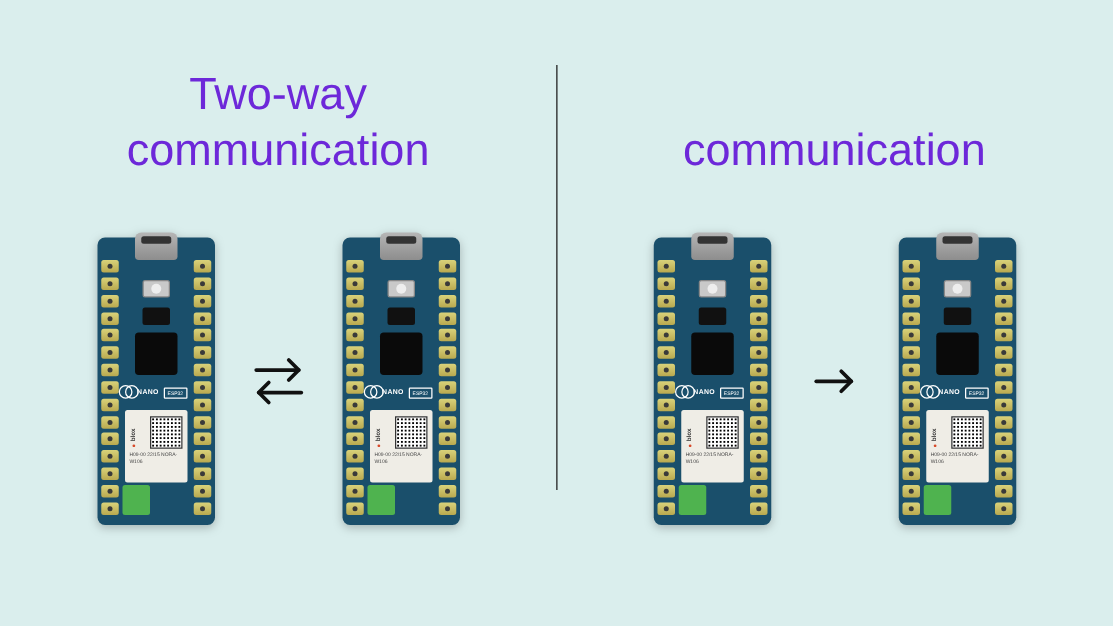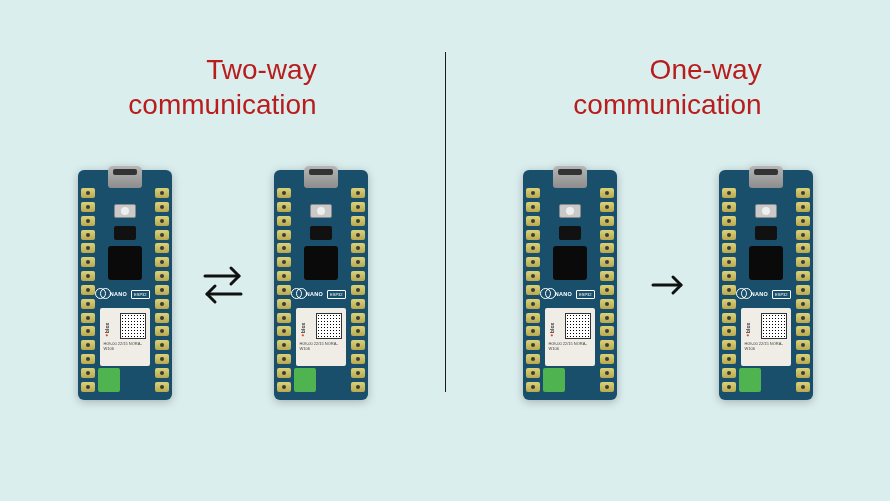--- a/index.html
+++ b/index.html
@@ -21,23 +21,23 @@
   }
   .divider {
     position: absolute;
     left: 50%;
     top: 52px;
     width: 1px;
     height: 340px;
     background: #1b1b1b;
   }
   .title {
-    font-size: 28px;
-    color: #b91c1c;
-    text-align: right;
+    font-size: 36px;
+    color: #6d28d9;
+    text-align: center;
     line-height: 1.25;
     font-weight: 400;
     margin-bottom: 48px;
   }
   .row {
     display: flex;
     align-items: center;
     gap: 26px;
   }
   .arrow {
@@ -362,21 +362,21 @@
         </div>
         <div class="antenna"></div>
       </div>
   </div>
 </div>
 
 <div class="divider"></div>
 
 <div class="panel">
   <div class="title">
-    <span>One-way</span><br>
+    <br>
     <span>communication</span>
   </div>
   <div class="row">
     <div class="board">
         <div class="pcb"></div>
         <div class="pins left">
           <div class="pin"></div>
           <div class="pin"></div>
           <div class="pin"></div>
           <div class="pin"></div>

